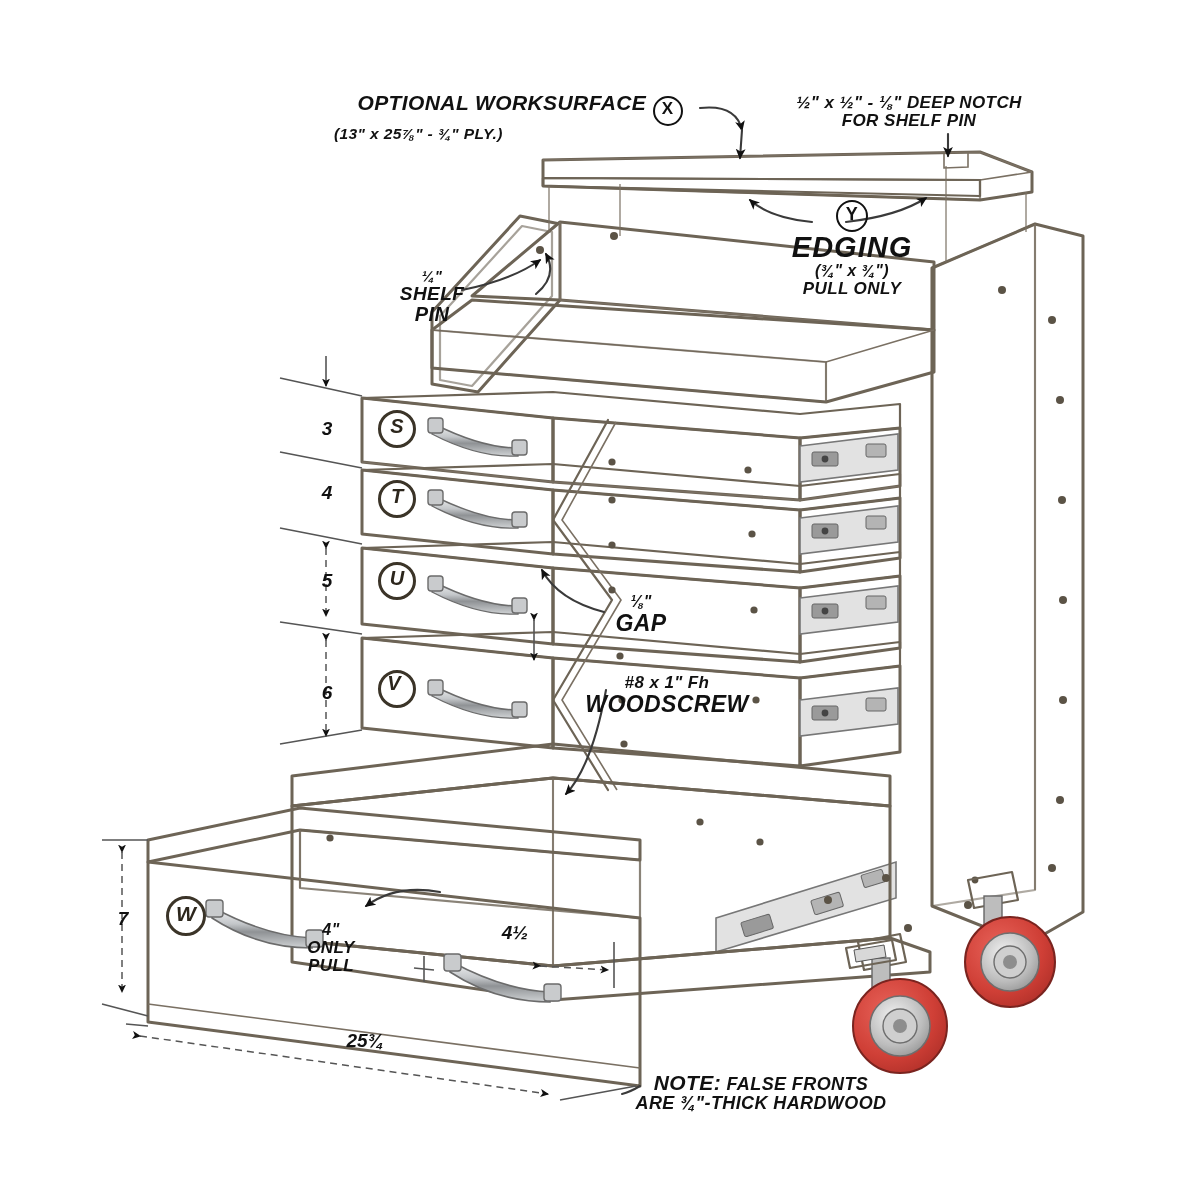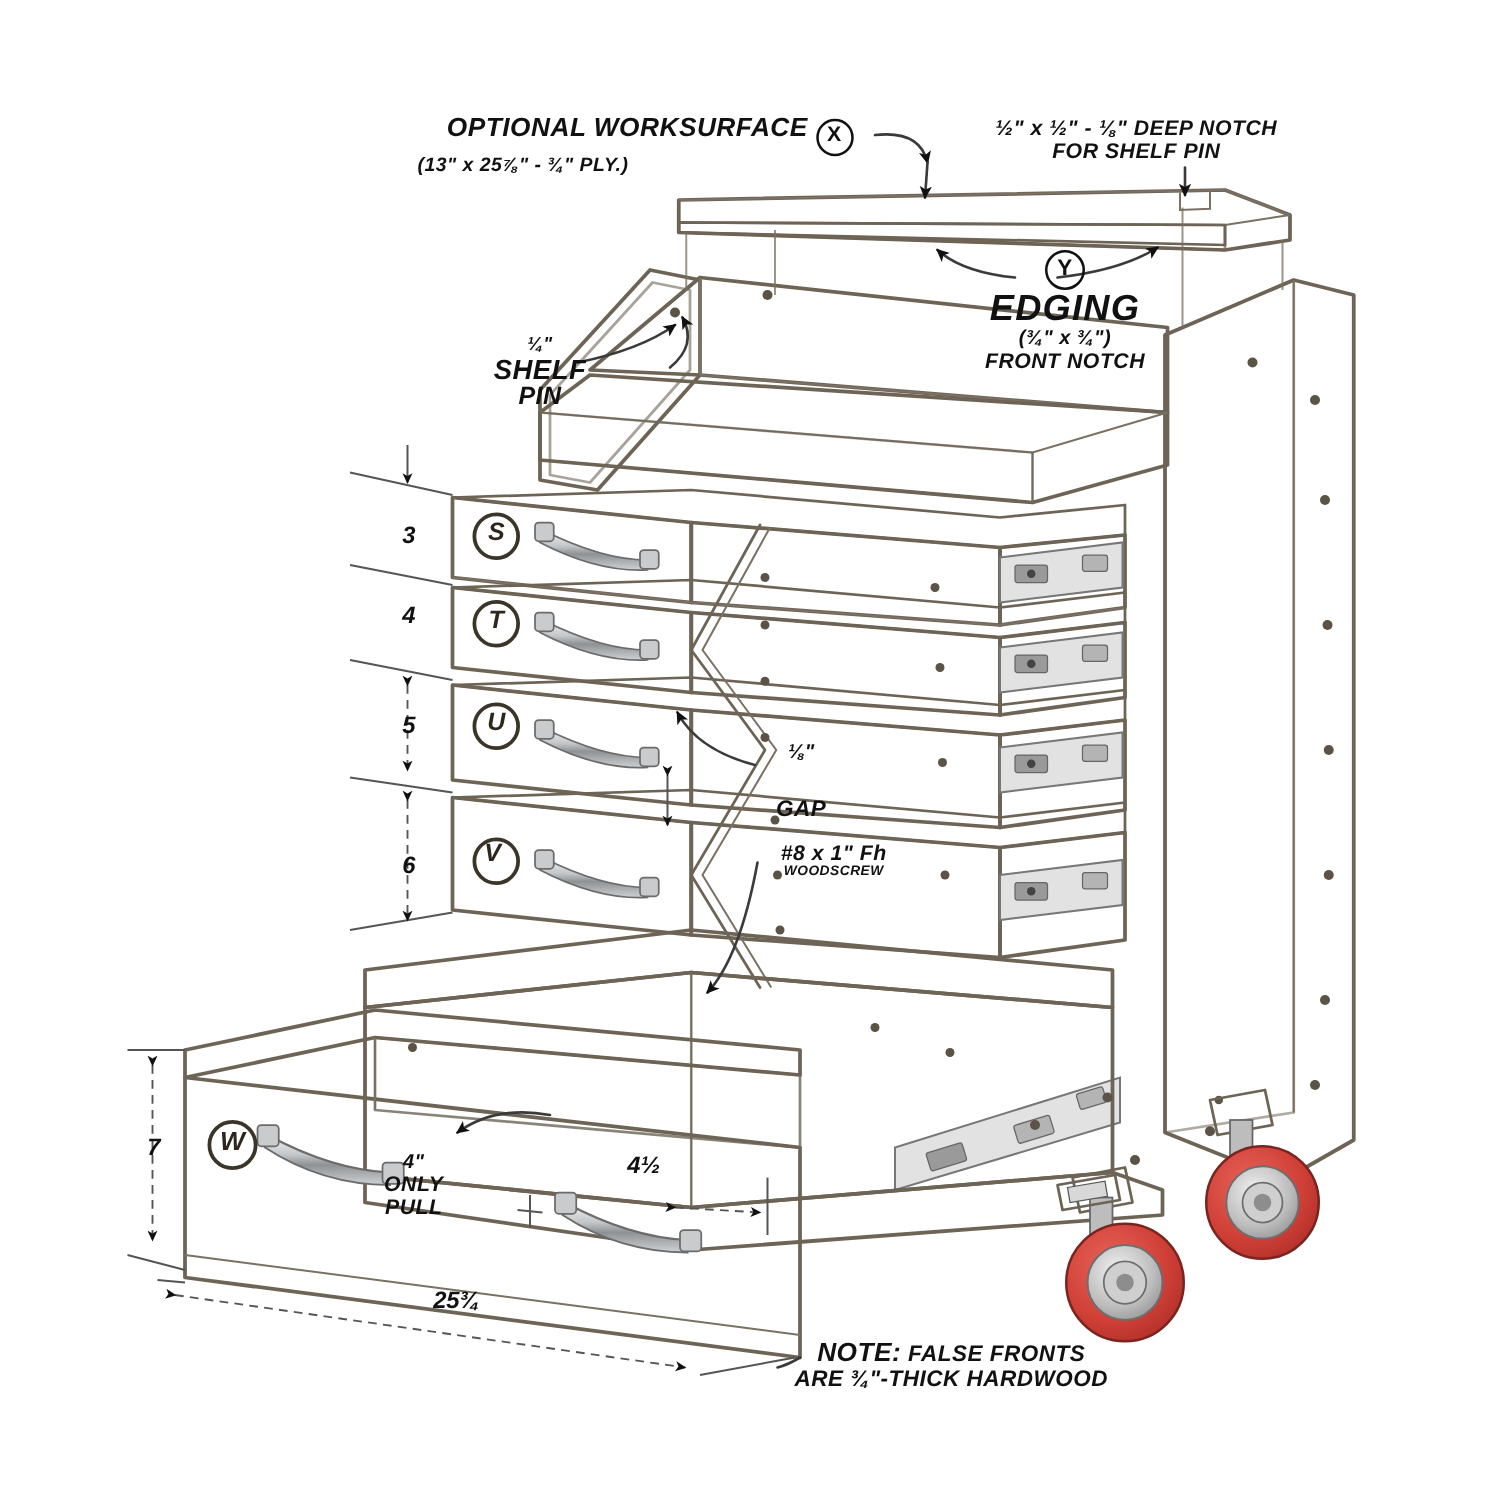--- a/index.html
+++ b/index.html
@@ -384,37 +384,37 @@
 <div class="lbl" style="left:776px;top:94px;width:266px;">
   <span class="t2" style="font-size:17px;">½" x ½" - ⅛" DEEP NOTCH</span>
   <span class="t2" style="font-size:17px;">FOR SHELF PIN</span>
 </div>
 
 <div class="lbl" style="left:772px;top:200px;width:160px;">
   <span style="display:inline-block;width:28px;height:28px;border:2.8px solid #111;border-radius:50%;
                line-height:24px;text-align:center;font-size:18px;font-style:normal;font-weight:bold;">Y</span>
   <span class="t1" style="font-size:29px;letter-spacing:1px;">EDGING</span>
   <span class="t2" style="font-size:16px;">(¾" x ¾")</span>
-  <span class="t2" style="font-size:17px;">FRONT NOTCH</span>
+  <span class="t2" style="font-size:17px;">PULL ONLY</span>
 </div>
 
 <div class="lbl" style="left:388px;top:268px;width:88px;">
   <span class="t2" style="font-size:15px;">¼"</span>
-  <span class="t2" style="font-size:22px;">SHELF</span>
+  <span class="t2" style="font-size:19px;">SHELF</span>
   <span class="t2" style="font-size:20px;">PIN</span>
 </div>
 
 <div class="lbl" style="left:606px;top:594px;width:70px;">
   <span class="t2" style="font-size:16px;">⅛"</span>
-  <span class="t2" style="font-size:18px;margin-top:27px;">GAP</span>
+  <span class="t2" style="font-size:23px;">GAP</span>
 </div>
 
 <div class="lbl" style="left:584px;top:674px;width:166px;">
   <span class="t2" style="font-size:17px;">#8 x 1" Fh</span>
-  <span class="t2" style="font-size:11px;">WOODSCREW</span>
+  <span class="t2" style="font-size:23px;">WOODSCREW</span>
 </div>
 
 <div class="lbl" style="left:288px;top:922px;width:86px;">
   <span class="t2" style="font-size:16px;">4"</span>
   <span class="t2" style="font-size:17px;">ONLY</span>
   <span class="t2" style="font-size:17px;">PULL</span>
 </div>
 
 <div class="lbl" style="left:596px;top:1072px;width:330px;text-align:center;">
   <span class="t2" style="font-size:18px;">

